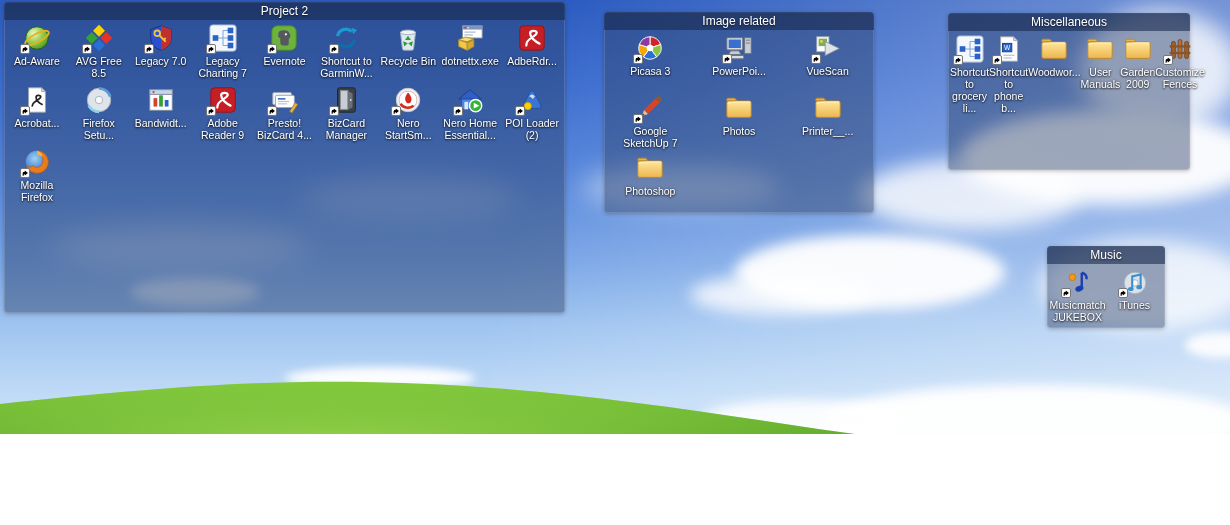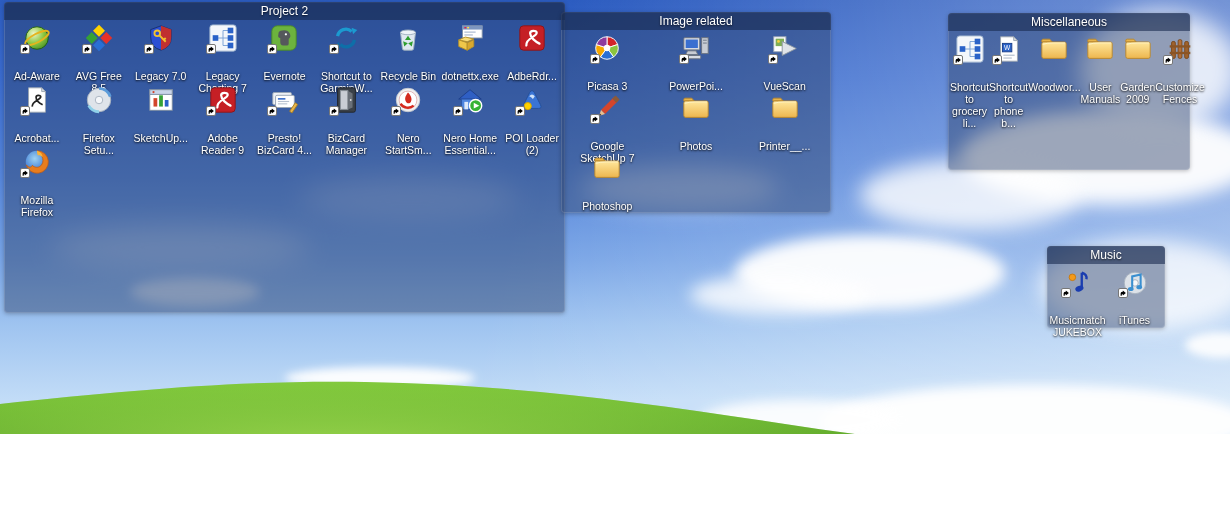--- a/index.html
+++ b/index.html
@@ -18,21 +18,21 @@
   .c6{left:1040px;top:240px;width:210px;height:90px;opacity:.75;filter:blur(10px);}
   .c7{left:820px;top:385px;width:430px;height:75px;opacity:.97;filter:blur(6px);}
   .c8{left:700px;top:400px;width:200px;height:40px;opacity:.9;filter:blur(6px);}
   .c9{left:1185px;top:332px;width:70px;height:26px;opacity:.9;filter:blur(4px);}
   .c10{left:285px;top:367px;width:190px;height:22px;opacity:.95;filter:blur(4px);}
   .c11{left:580px;top:165px;width:200px;height:45px;opacity:.4;filter:blur(12px);}
   .hill{position:absolute;left:0;top:0;pointer-events:none;}
   .fence{position:absolute;border-radius:4px;background:var(--fence-bg,rgba(44,64,104,.45));box-shadow:inset 0 0 0 1px rgba(255,255,255,.14),0 1px 4px rgba(0,0,0,.25);}
   .fence-header{height:18px;border-radius:4px 4px 0 0;background:var(--fence-header-bg,rgba(22,40,76,.55));color:var(--title-color,#fff);font-size:12px;line-height:18px;text-align:center;text-shadow:0 1px 2px rgba(0,0,0,.7);}
   .fence-grid{display:grid;padding:3px 2px;justify-items:center;align-items:start;}
-  .fence-item{width:100%;display:flex;flex-direction:column;align-items:center;gap:17px;cursor:default;}
+  .fence-item{width:100%;display:flex;flex-direction:column;align-items:center;gap:2px;cursor:default;}
   .icon-wrap{position:relative;width:30px;height:30px;flex:0 0 30px;}
   .icon-wrap svg{display:block;}
   .sc{position:absolute;left:-2px;bottom:-1px;width:10px;height:10px;background:#fff;border:1px solid #777;border-radius:2px;box-sizing:border-box;display:flex;align-items:center;justify-content:center;}
   .item-label{font-size:10.5px;color:var(--label-color,#fff);text-align:center;line-height:1.15;text-shadow:0 1px 2px rgba(0,0,0,.8),0 0 3px rgba(0,0,0,.45);max-width:62px;}
 </style>
 </head>
 <body>
 
 <div class="desktop">
   <div class="sky-light"></div>
@@ -244,21 +244,21 @@
             <div class="icon-wrap">
               <svg width="30" height="30" viewBox="0 0 32 32">
                 <rect x="4" y="5" width="24" height="22" fill="#fff" stroke="#7a8aa0"></rect>
                 <rect x="4" y="5" width="24" height="5" fill="#c9d4e8" stroke="#7a8aa0"></rect>
                 <circle cx="8" cy="7.5" r="1.2" fill="#d2452c"></circle>
                 <rect x="8" y="14" width="4" height="9" fill="#d2452c"></rect>
                 <rect x="14" y="11" width="4" height="12" fill="#35a136"></rect>
                 <rect x="20" y="16" width="4" height="7" fill="#2a62c8"></rect>
               </svg>
             </div>
-            <div class="item-label">SketchUp...</div>
+            <div class="item-label">Bandwidt...</div>
           </div>
           <div class="fence-item">
             <div class="icon-wrap">
               <svg width="30" height="30" viewBox="0 0 32 32">
                 <rect x="3" y="3" width="26" height="26" rx="4" fill="#c51f25" stroke="#8e1418"></rect>
                 <path d="M10,24 C9,16 21,15 21,10.5 C21,7.5 14,7.5 14,11 C14,15.5 20,20 24,22" fill="none" stroke="#fff" stroke-width="2.4" stroke-linecap="round"></path>
               </svg>
               <span class="sc">
                 <svg viewBox="0 0 10 10" width="8" height="8">
                   <path d="M2,8.5 V5.5 Q2,3.5 4,3.5 H4.8 V1.8 L8.6,5 L4.8,8.2 V6.5 H4 Q3.4,6.5 3.4,7.2 V8.5 Z" fill="#000"></path>
@@ -366,21 +366,21 @@
               <span class="sc">
                 <svg viewBox="0 0 10 10" width="8" height="8">
                   <path d="M2,8.5 V5.5 Q2,3.5 4,3.5 H4.8 V1.8 L8.6,5 L4.8,8.2 V6.5 H4 Q3.4,6.5 3.4,7.2 V8.5 Z" fill="#000"></path>
                 </svg>
               </span>
             </div>
             <div class="item-label">Mozilla Firefox</div>
           </div>
         </div>
       </div>
-      <div class="fence" style="left: 561px; top: 12px; width: 270px; height: 201px;">
+      <div class="fence" style="left: 604px; top: 12px; width: 270px; height: 201px;">
         <div class="fence-header">Image related</div>
         <div class="fence-grid" style="grid-template-columns:repeat(3,1fr);grid-auto-rows:60px">
           <div class="fence-item">
             <div class="icon-wrap">
               <svg width="30" height="30" viewBox="0 0 32 32">
                 <g stroke="#fff" stroke-width="1">
                   <path d="M16,16 L16,4 A12,12 0 0 1 27.4,12.3 Z" fill="#d2232a"></path>
                   <path d="M16,16 L27.4,12.3 A12,12 0 0 1 23,25.5 Z" fill="#8bc53f"></path>
                   <path d="M16,16 L23,25.5 A12,12 0 0 1 9,25.5 Z" fill="#2a6fd4"></path>
                   <path d="M16,16 L9,25.5 A12,12 0 0 1 4.6,12.3 Z" fill="#f7a800"></path>

